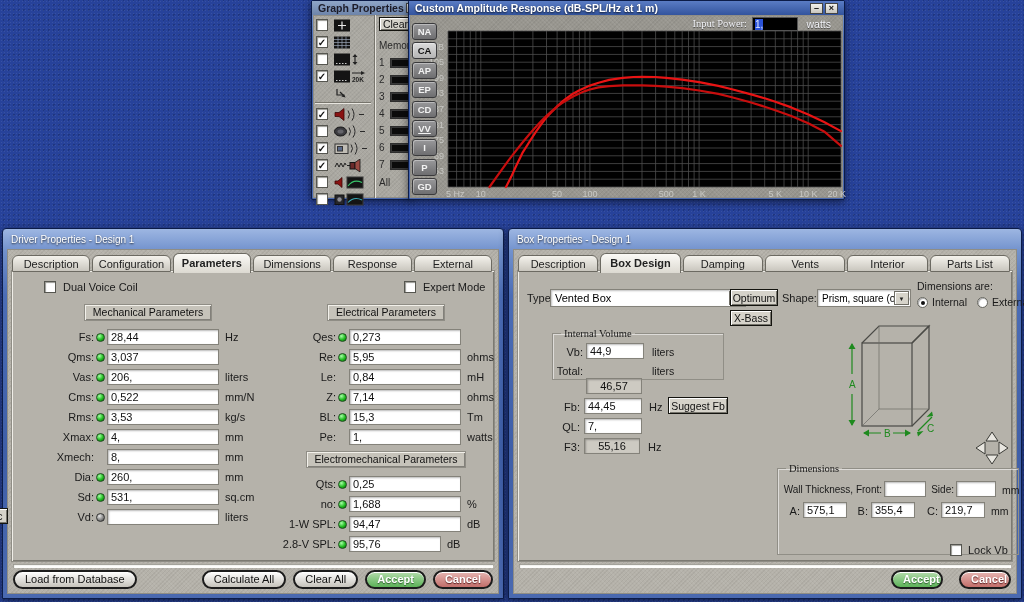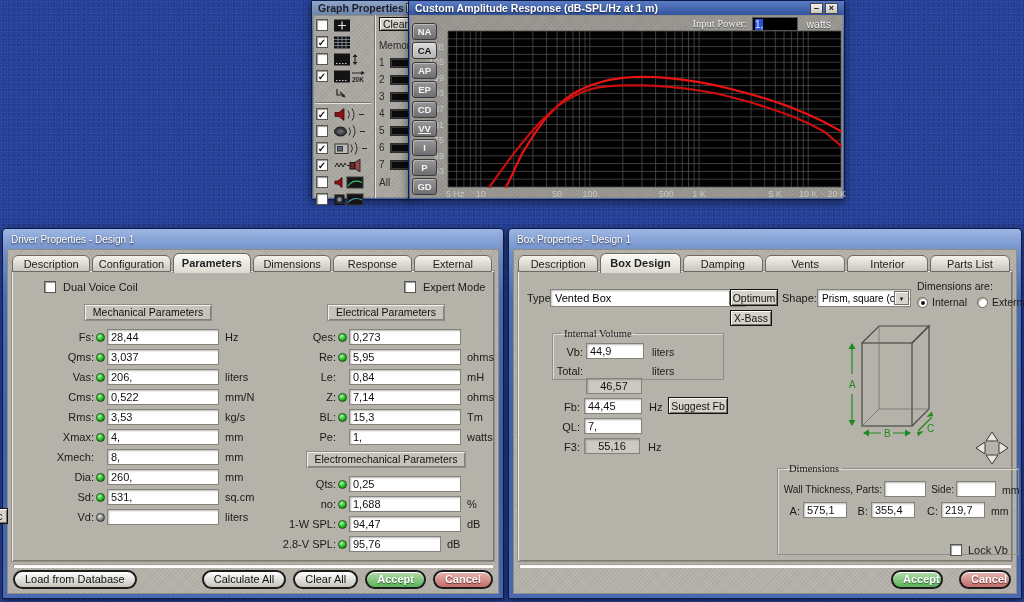--- a/index.html
+++ b/index.html
@@ -646,21 +646,21 @@
         <g fill="#e8e6e0" stroke="#3a3a36" stroke-width="1">
           <path d="M17 1 l6 9 h-12 z"></path>
           <path d="M17 33 l6 -9 h-12 z"></path>
           <path d="M1 17 l9 -6 v12 z"></path>
           <path d="M33 17 l-9 -6 v12 z"></path>
         </g>
       </svg>
 
       <fieldset class="grp" style="left:259px;top:192px;width:242px;height:92px;">
         <legend>Dimensions</legend>
-        <span class="lbl" style="position:absolute;left:0;top:10px;width:104px;text-align:right;font-size:10px;">Wall Thickness, Parts:</span>
+        <span class="lbl" style="position:absolute;left:0;top:10px;width:104px;text-align:right;font-size:10px;">Wall Thickness, Front:</span>
         <input class="sinput" readonly="" style="position: absolute; left: 106px; top: 7px; width: 42px;">
         <span class="lbl" style="position:absolute;left:150px;top:10px;width:26px;text-align:right;font-size:10px;">Side:</span>
         <input class="sinput" readonly="" style="position: absolute; left: 178px; top: 7px; width: 40px;">
         <span class="lbl" style="position:absolute;left:224px;top:10px;font-size:10.5px;">mm</span>
 
         <span class="lbl" style="position:absolute;left:8px;top:31px;width:14px;text-align:right;">A:</span>
         <input class="sinput" readonly="" style="position: absolute; left: 25px; top: 28px; width: 44px;" value="575,1">
         <span class="lbl" style="position:absolute;left:76px;top:31px;width:14px;text-align:right;">B:</span>
         <input class="sinput" readonly="" style="position: absolute; left: 93px; top: 28px; width: 44px;" value="355,4">
         <span class="lbl" style="position:absolute;left:146px;top:31px;width:14px;text-align:right;">C:</span>

